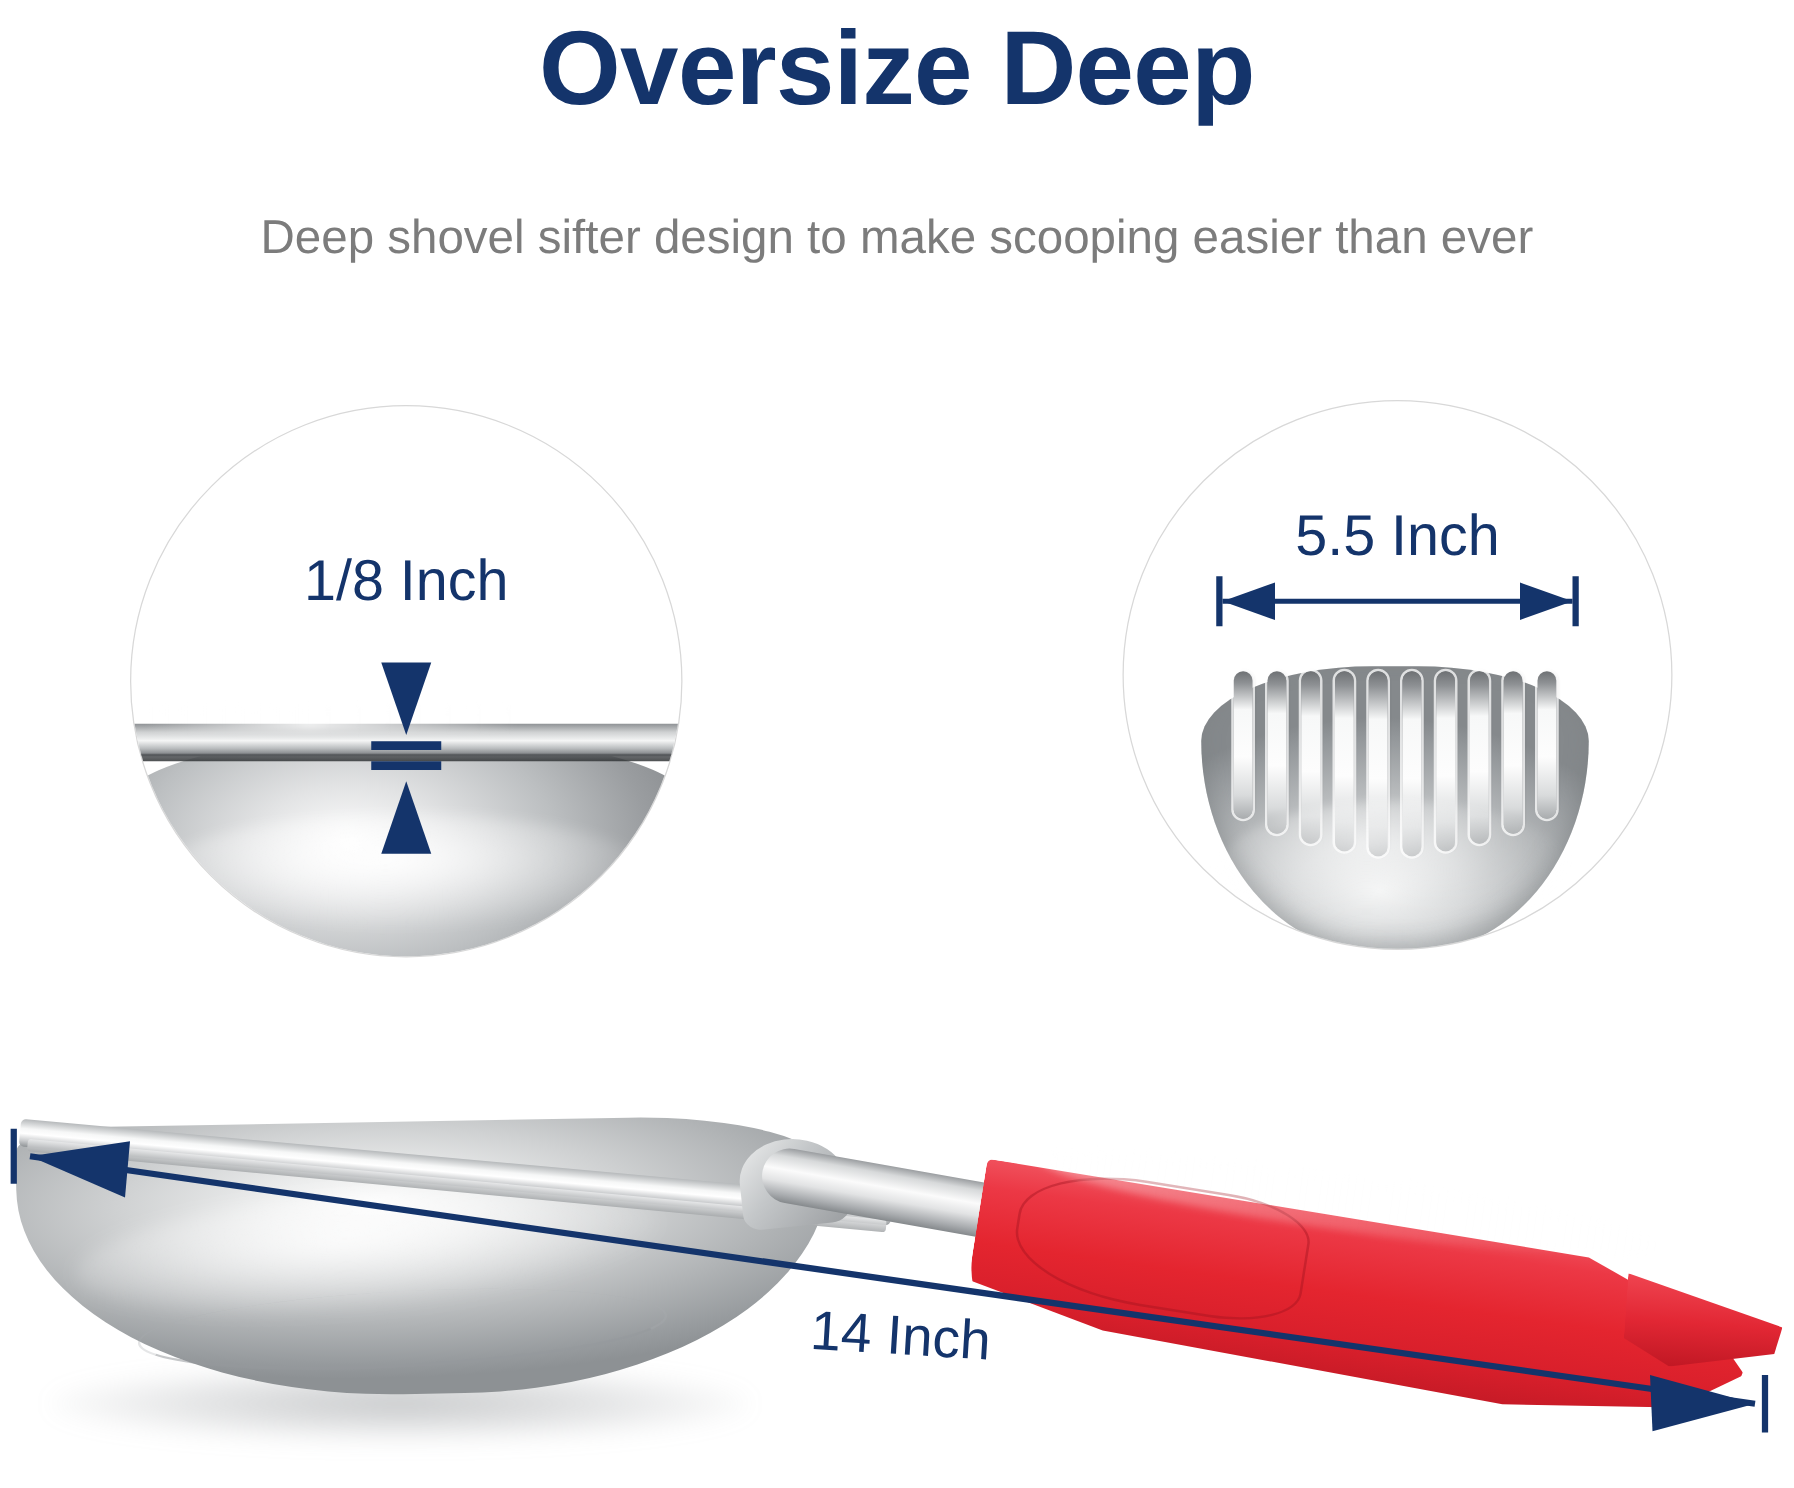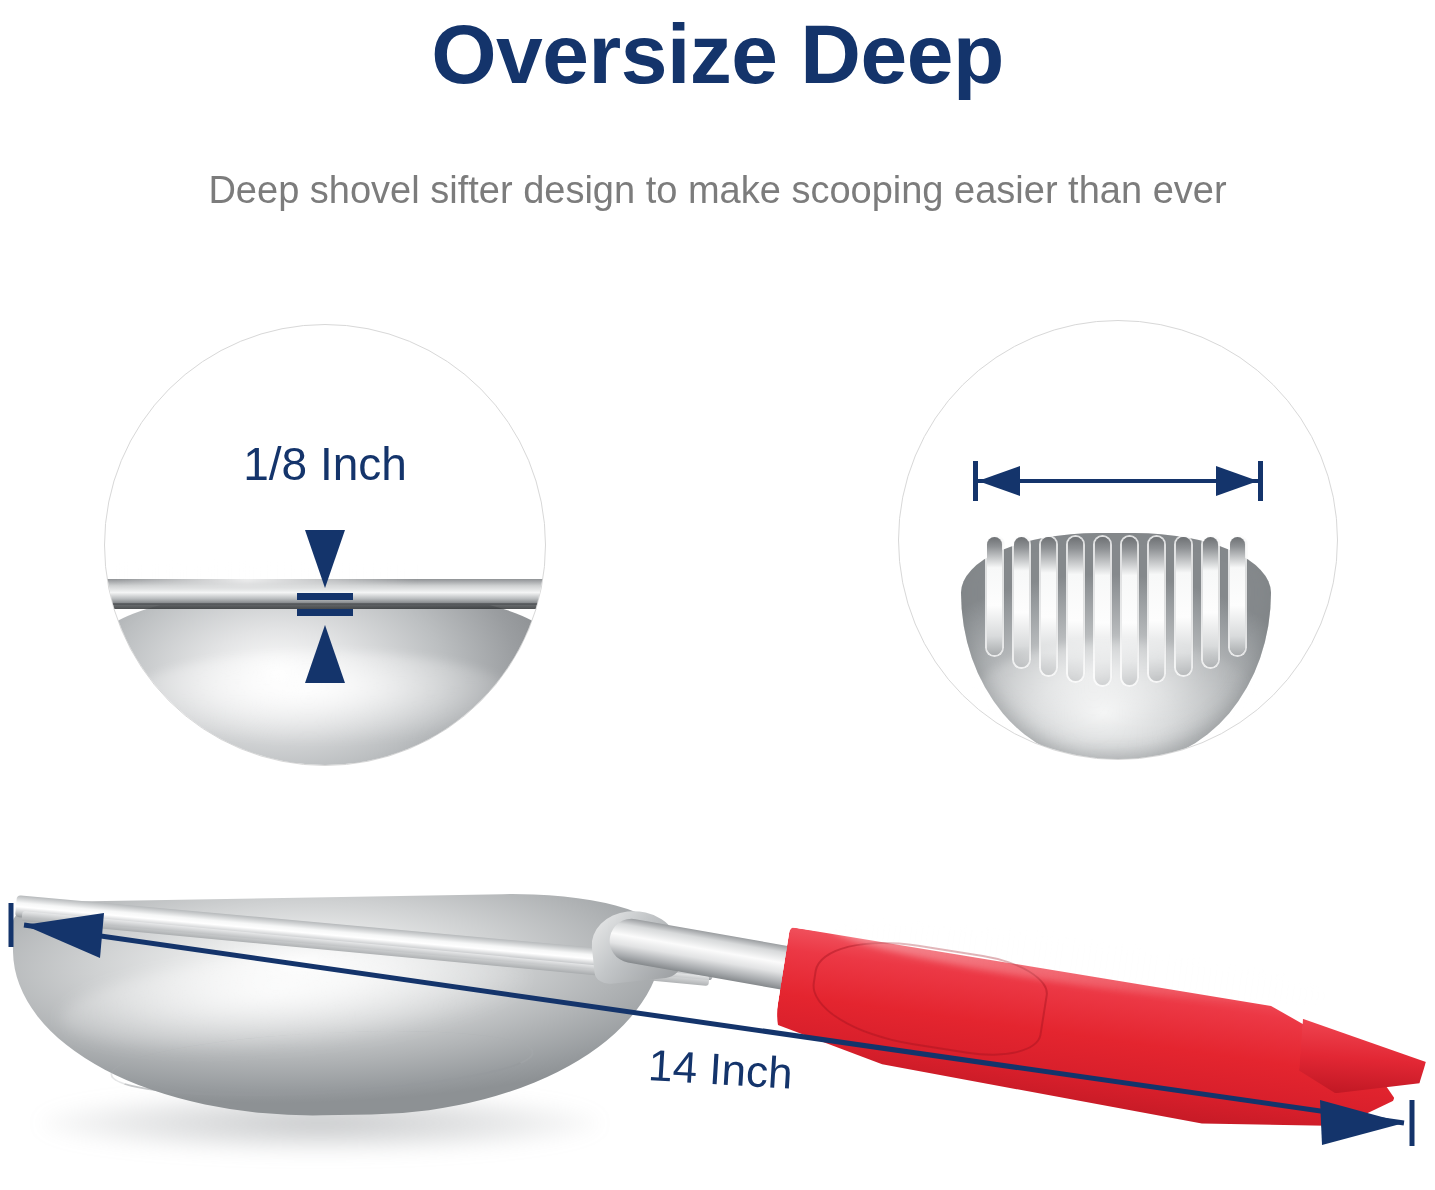--- a/index.html
+++ b/index.html
@@ -340,20 +340,21 @@
   <div class="thick-ind" style="top:284px">
     <div class="bar"></div>
   </div>
   <div class="thick-ind" style="top:300px">
     <div class="tri-up"></div>
   </div>
 </div>
 
 <div class="callout callout-right">
 
+  <div class="callout-label">5.5 Inch</div>
 
   <div class="dim-arrow" style="left:74px; top:140px; width:290px; height:40px;">
     <div class="dim-tick" style="left:0"></div>
     <div class="dim-line" style="left:5px; width:280px;"></div>
     <div class="dim-head-l" style="left:5px"></div>
     <div class="dim-head-r" style="left:243px"></div>
     <div class="dim-tick" style="left:285px"></div>
   </div>
 
   <div class="scoop-head">

